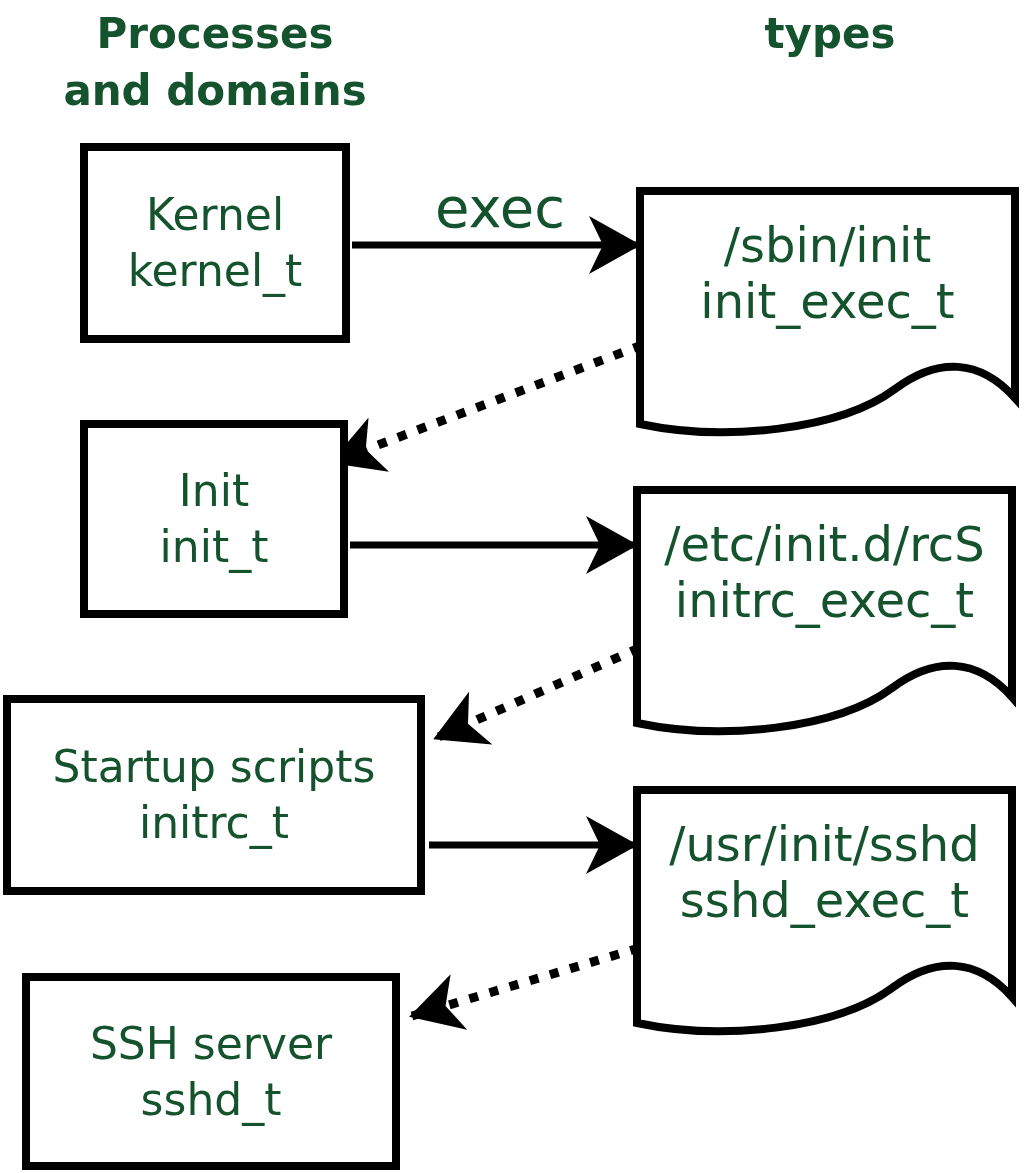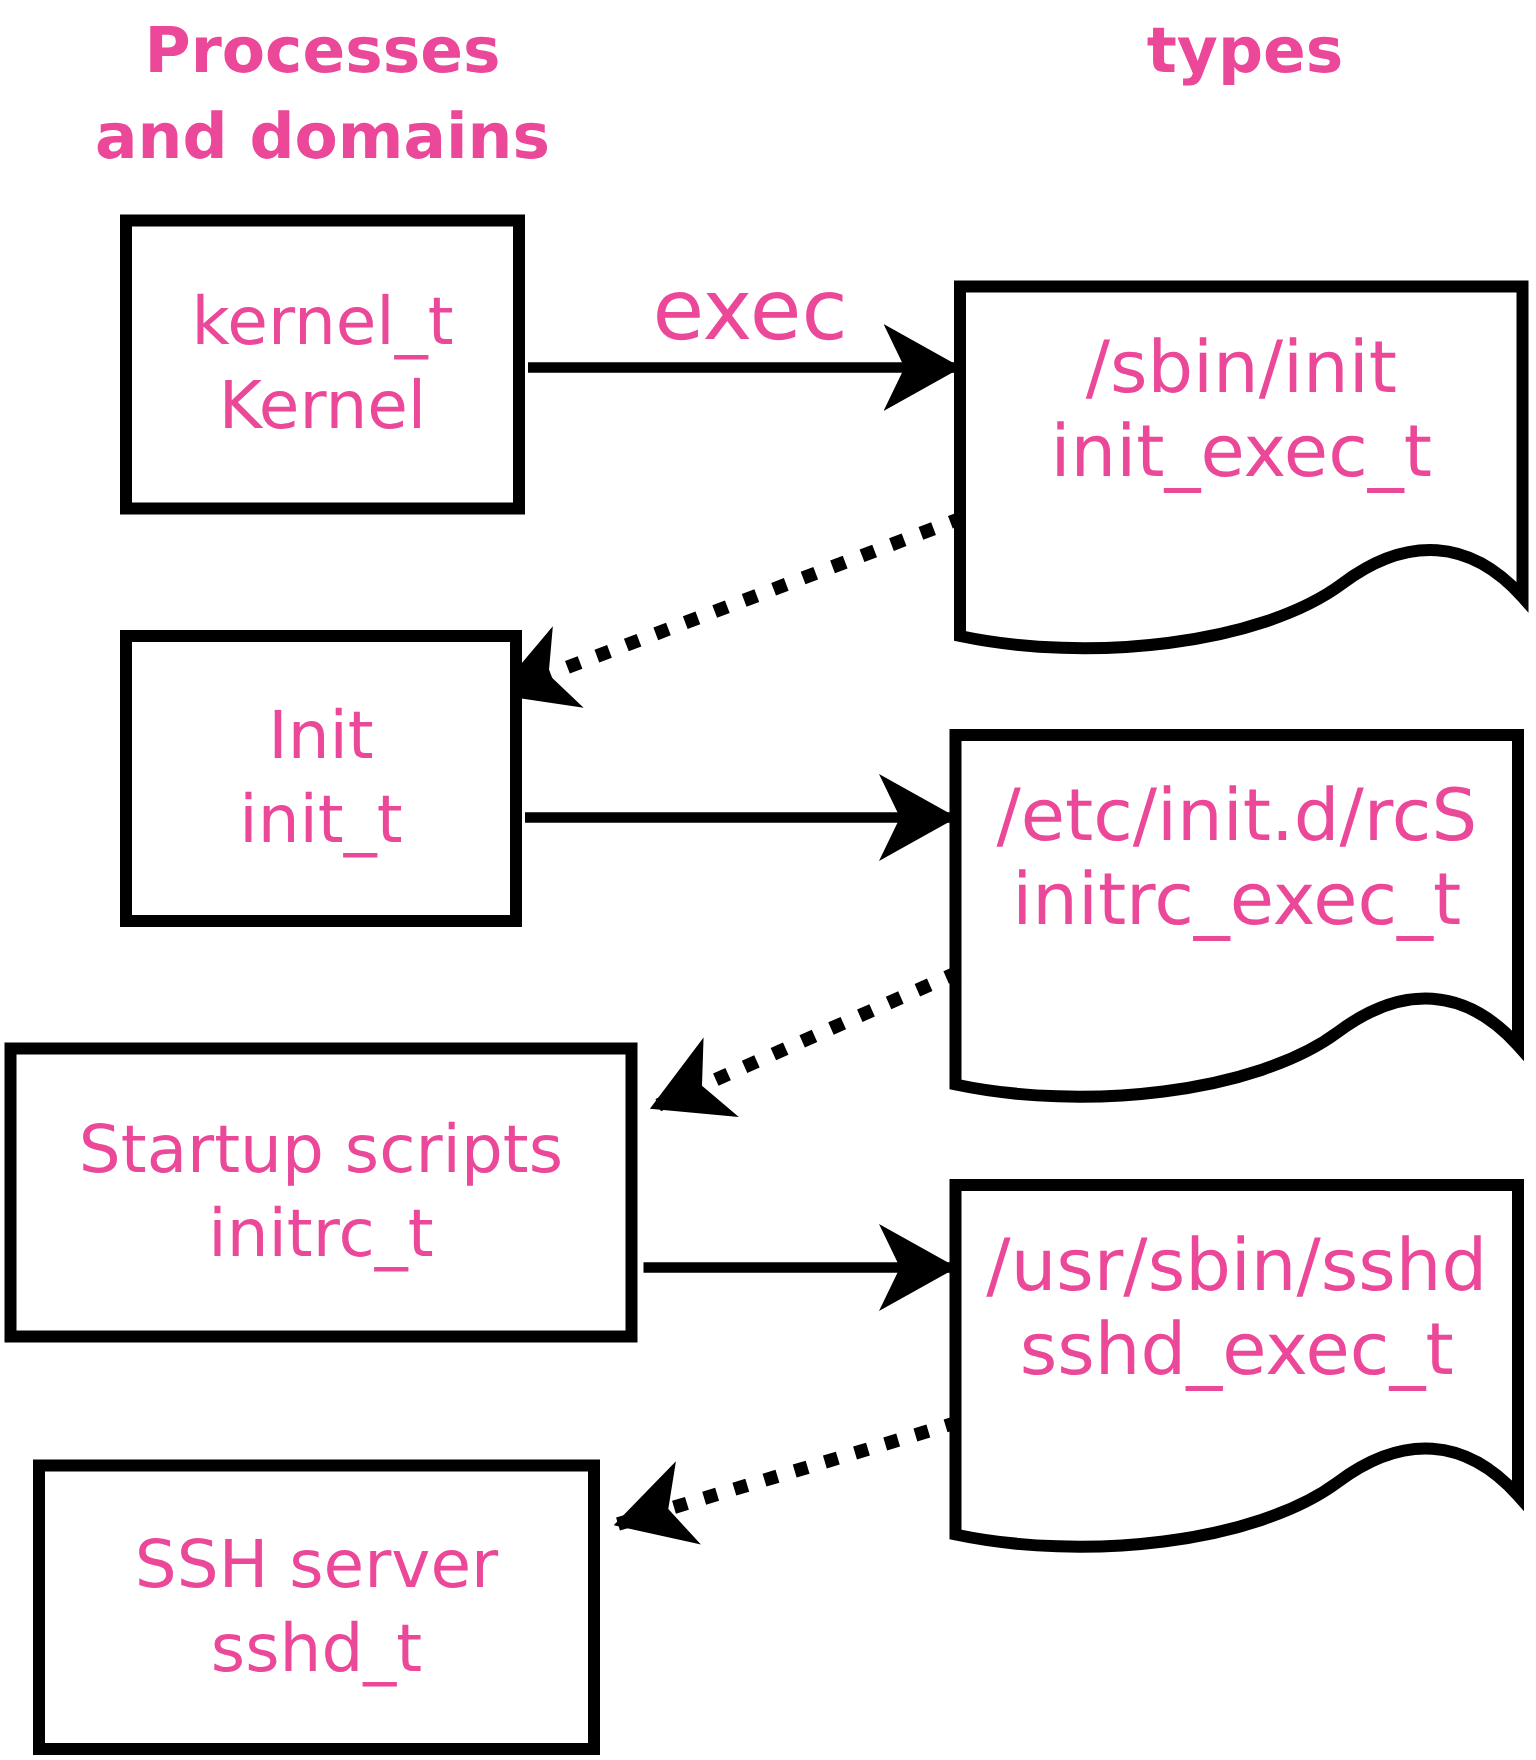--- a/index.html
+++ b/index.html
@@ -6,21 +6,21 @@
     margin: 0;
     padding: 0;
     background: #ffffff;
   }
   .canvas {
     position: relative;
     width: 1024px;
     height: 1173px;
     background: #ffffff;
     font-family: "DejaVu Sans", "Liberation Sans", sans-serif;
-    color: #ec4899;
+    color: #14532d;
     overflow: hidden;
     text-decoration: underline;
   }
   .layer {
     position: absolute;
     left: 0;
     top: 0;
   }
   .hdr {
     position: absolute;
@@ -106,22 +106,22 @@
   <div class="hdr" style="left:0px; top:5px; width:430px;">
     <div>Processes</div>
     <div>and domains</div>
   </div>
   <div class="hdr" style="left:638px; top:5px; width:384px;">
     <div>types</div>
   </div>
 
   <div class="pbox" style="left:80px; top:143px; width:270px; height:200px;">
     <div class="lines">
+      <div>Kernel</div>
       <div>kernel_t</div>
-      <div>Kernel</div>
     </div>
   </div>
 
   <div class="pbox" style="left:80px; top:420px; width:268px; height:198px;">
     <div class="lines">
       <div>Init</div>
       <div>init_t</div>
     </div>
   </div>
 
@@ -143,19 +143,19 @@
     <div>/sbin/init</div>
     <div>init_exec_t</div>
   </div>
 
   <div class="doclabel" style="left:637px; top:516px; width:375px;text-align:center;">
     <div>/etc/init.d/rcS</div>
     <div>initrc_exec_t</div>
   </div>
 
   <div class="doclabel" style="left:637px; top:816px; width:375px;">
-    <div>/usr/sbin/sshd</div>
+    <div>/usr/init/sshd</div>
     <div>sshd_exec_t</div>
   </div>
 
   <div class="edgelabel" style="left:420px; top:180px; width:160px;">exec</div>
 
 </div>
 
 </body></html>

